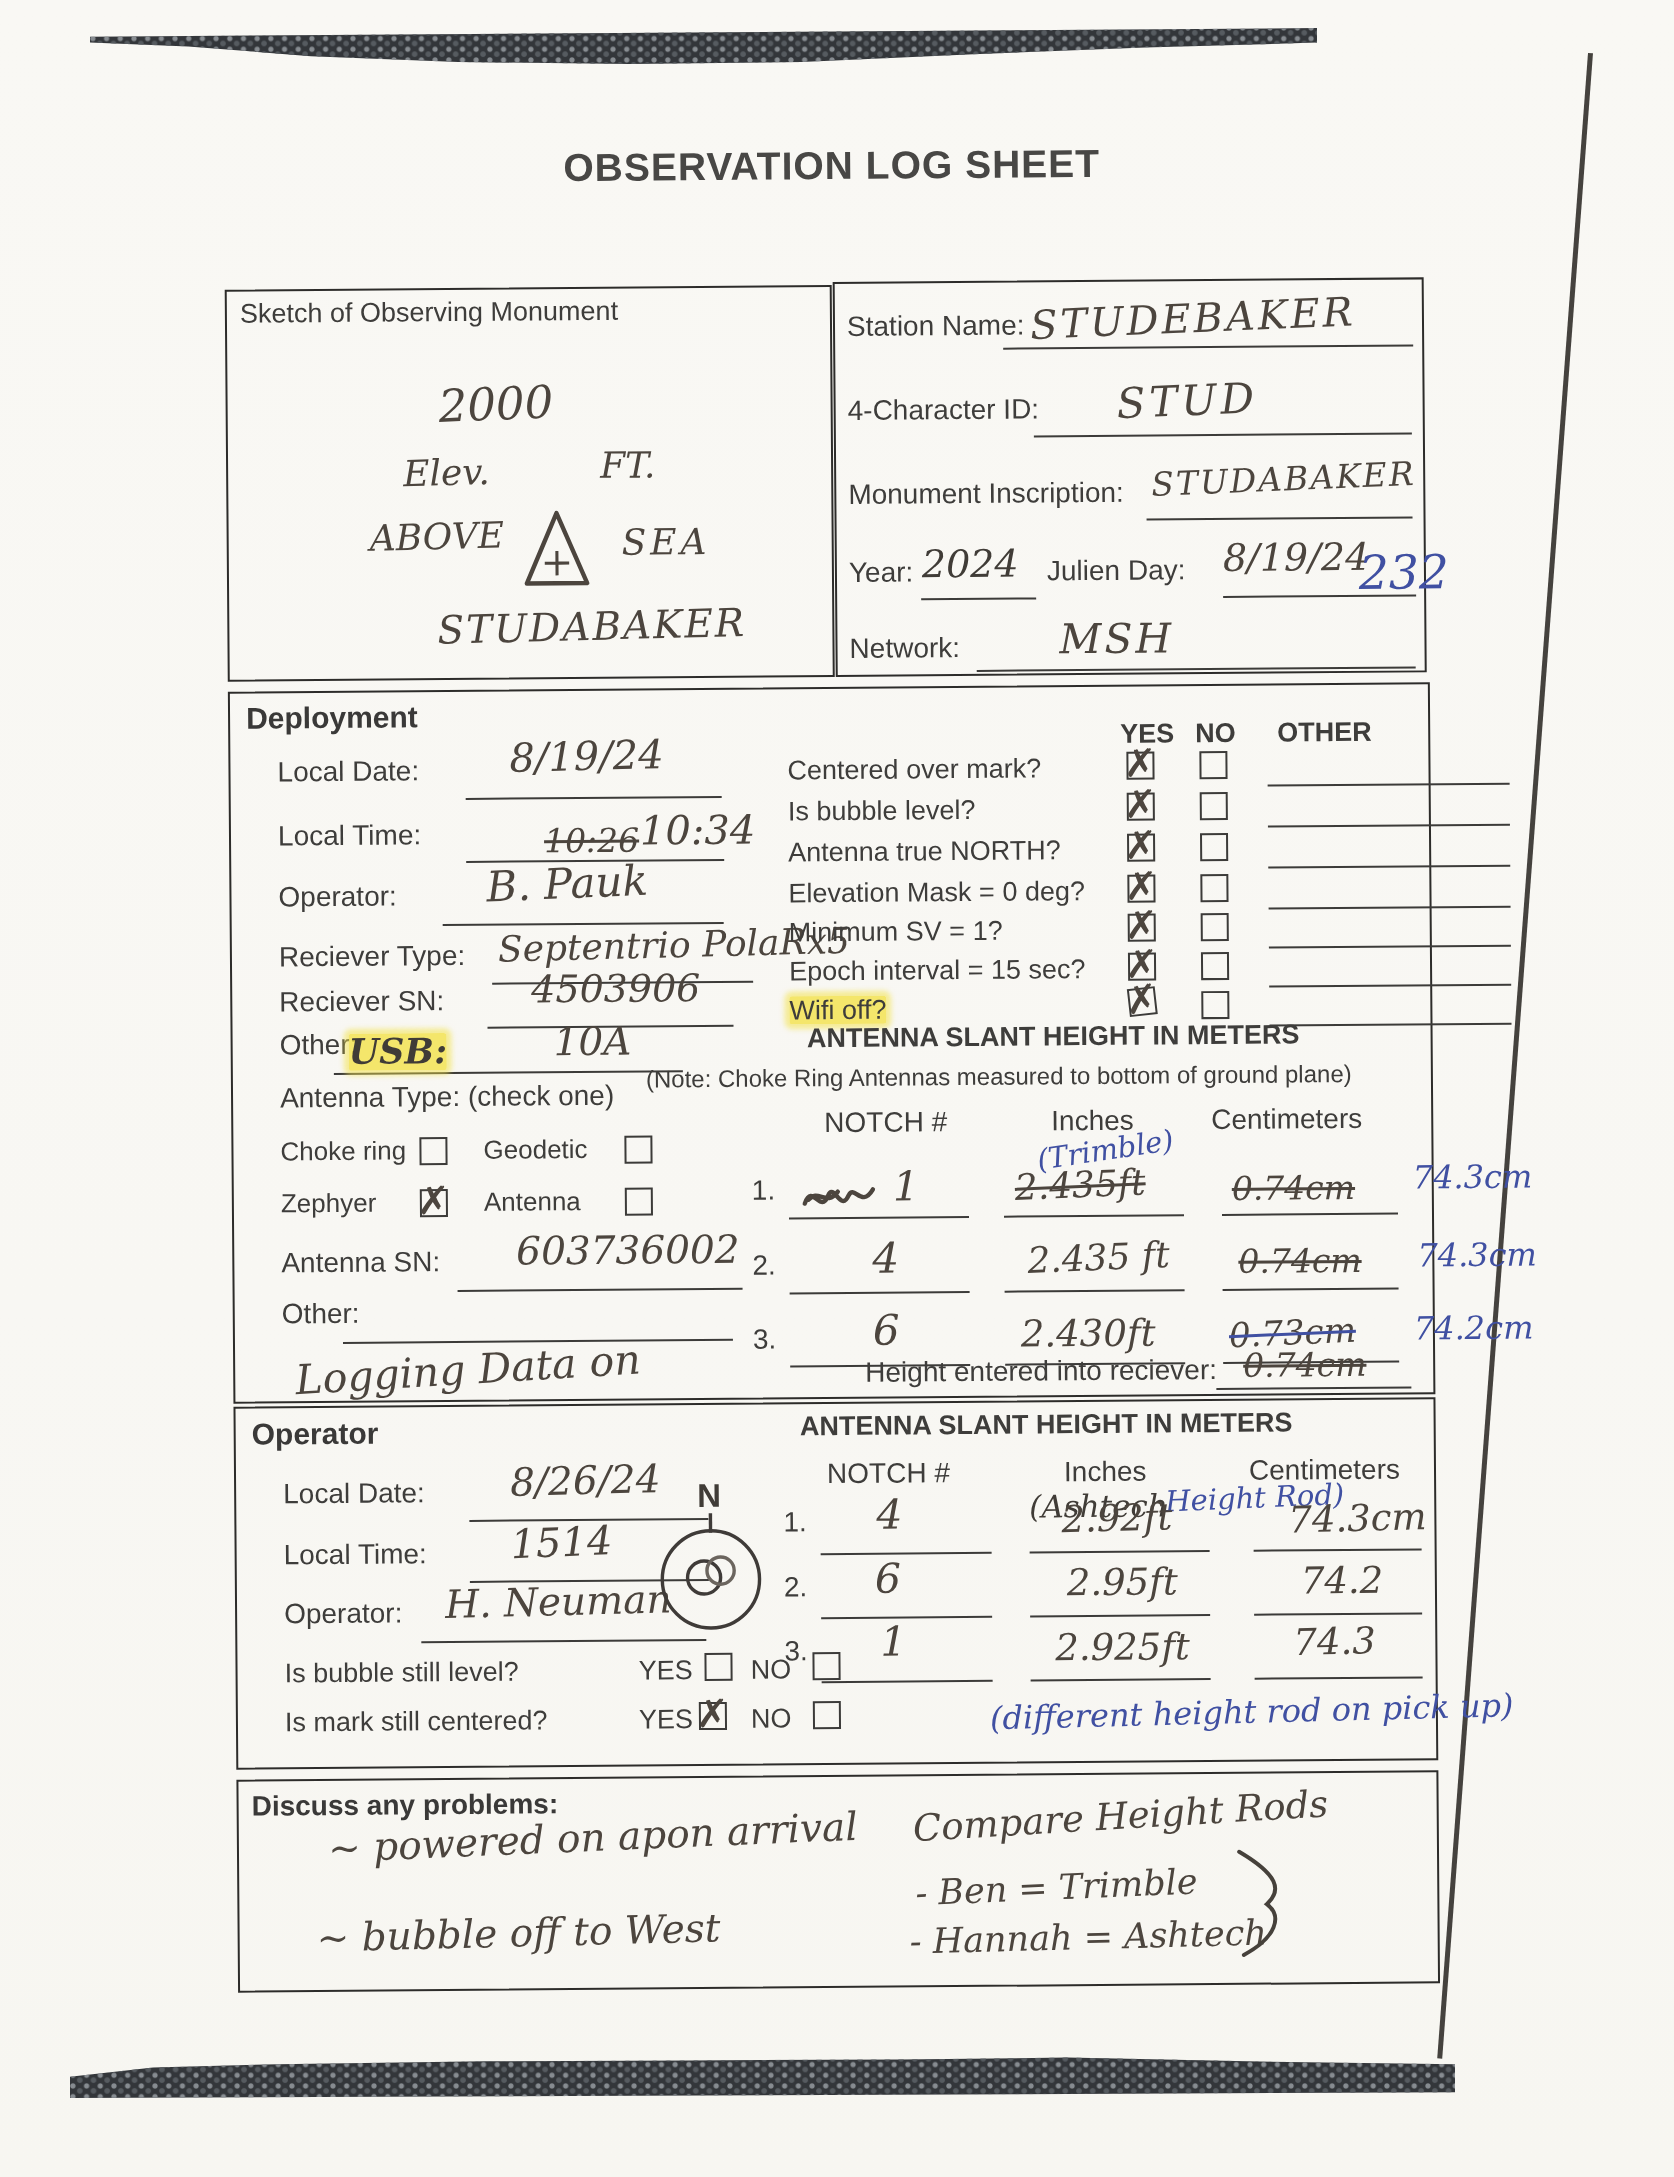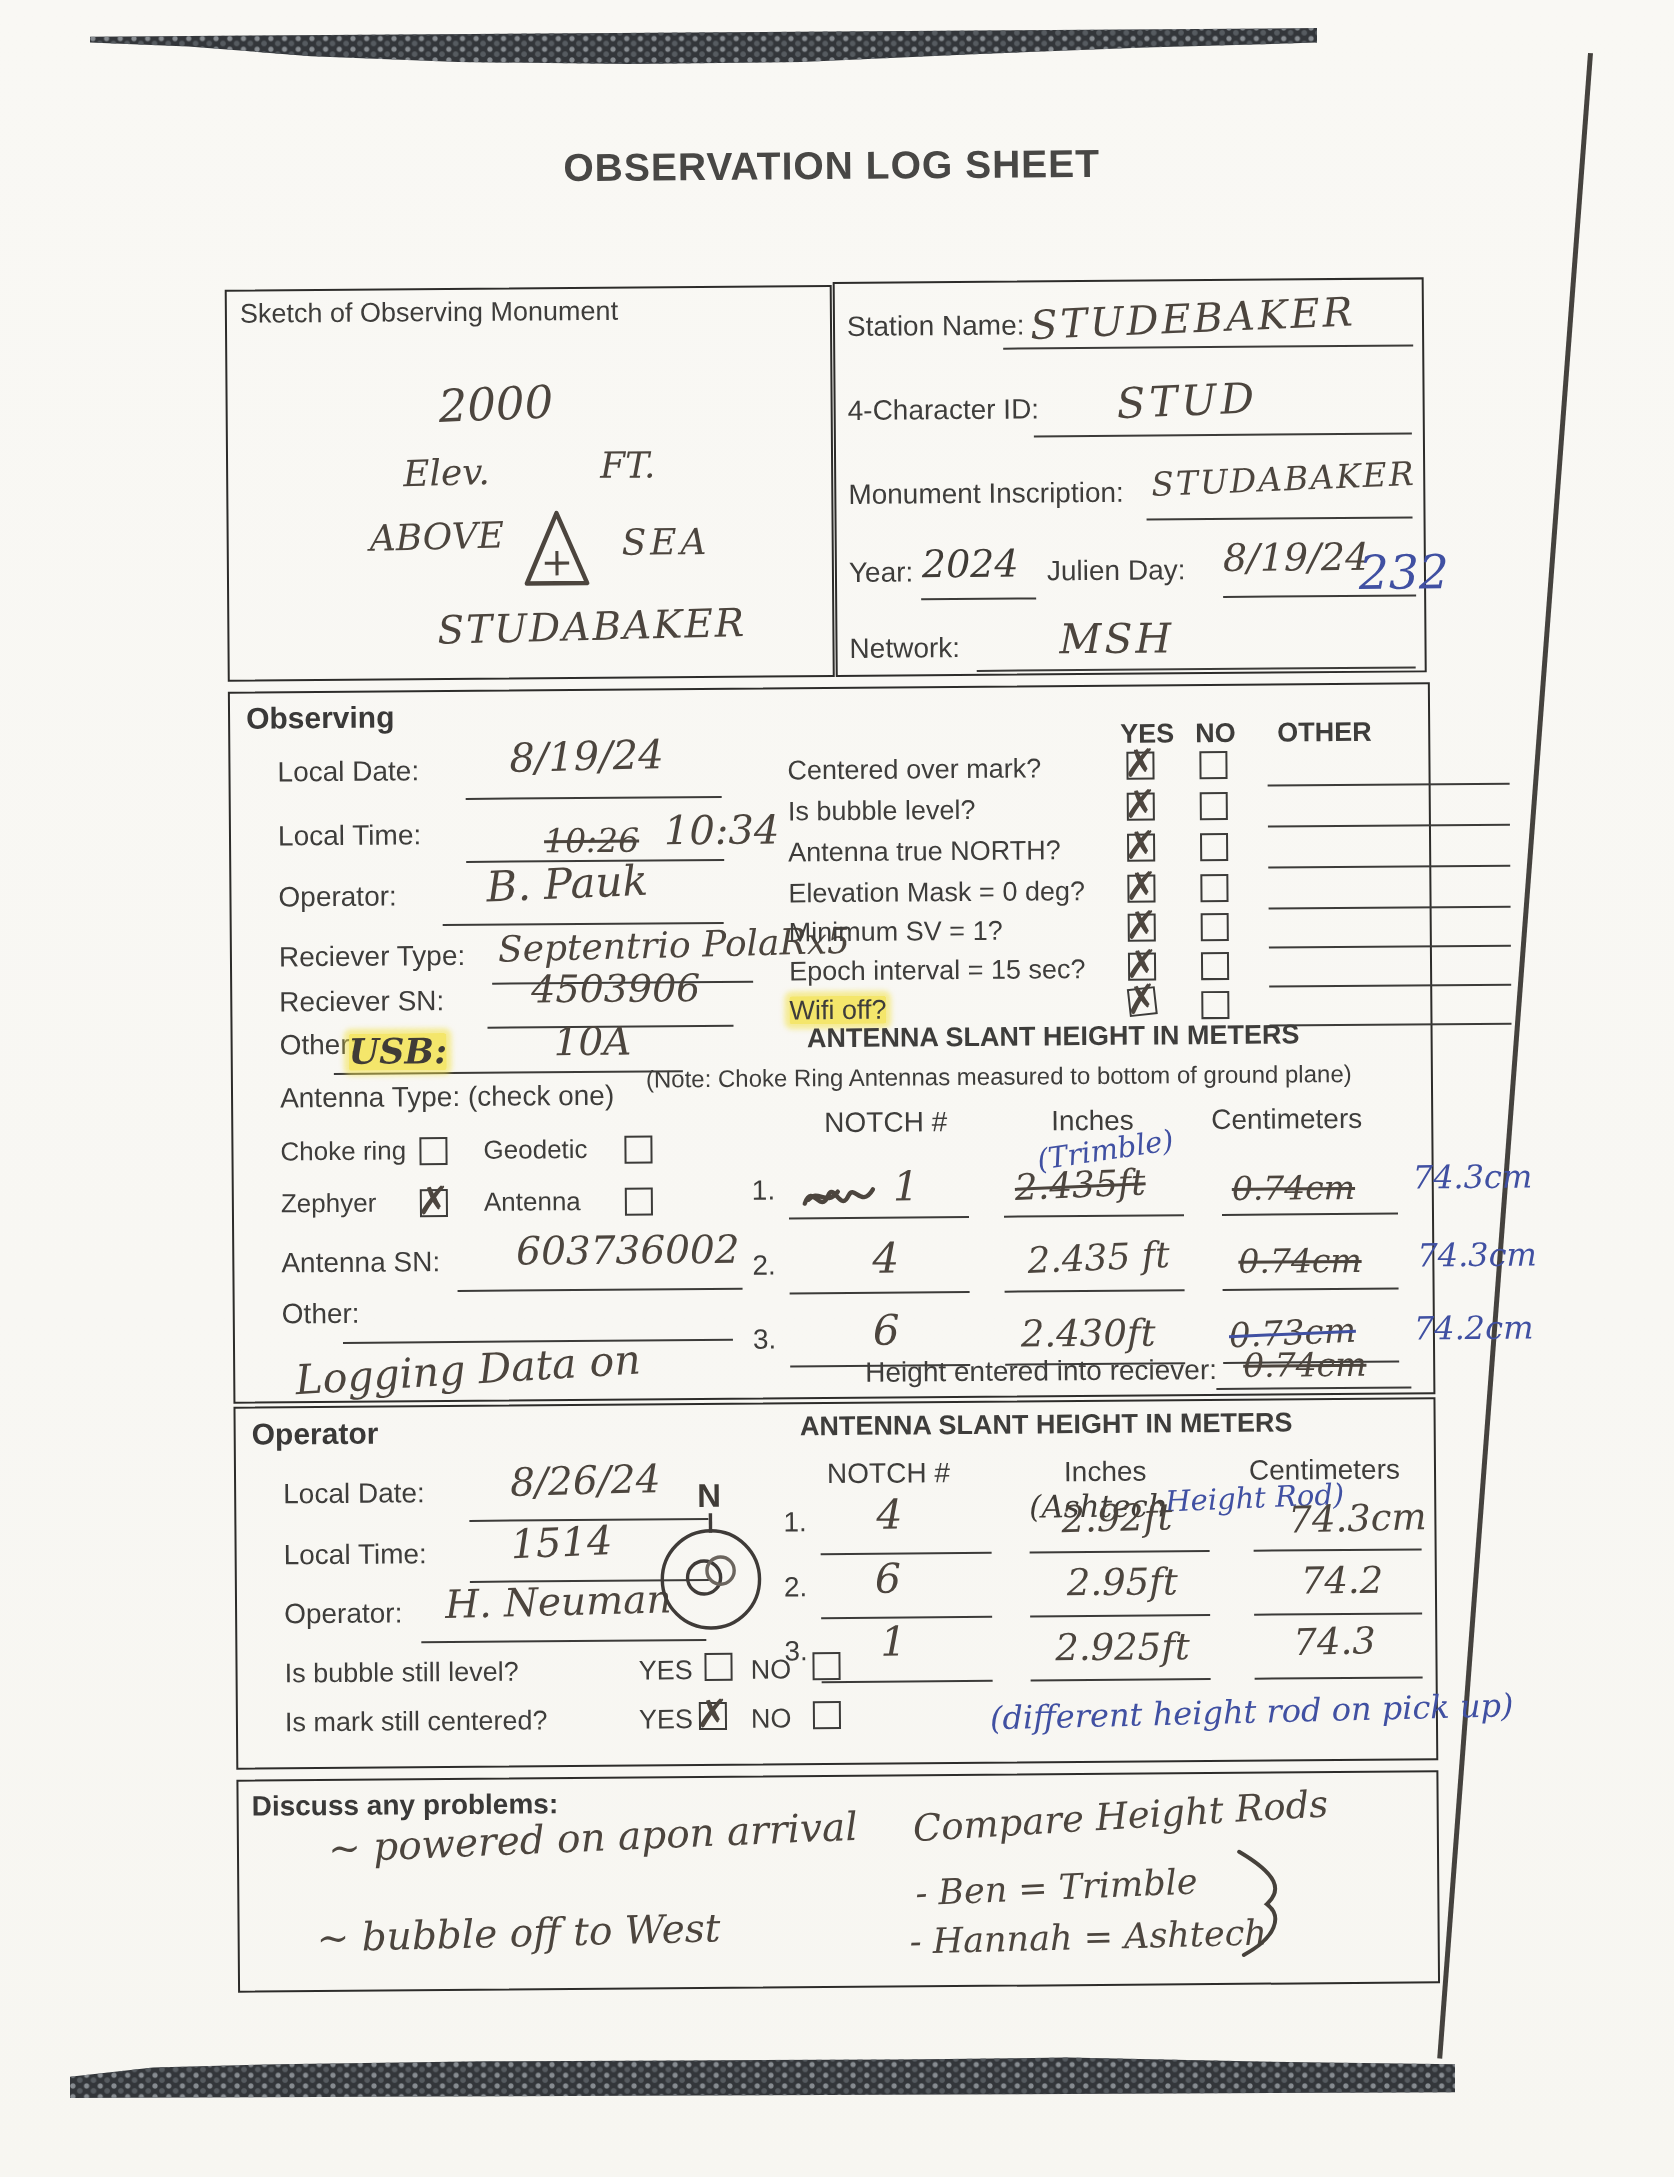--- a/index.html
+++ b/index.html
@@ -66,30 +66,30 @@
     <div class="t hw pen" style="left:926px;top:546px;font-size:38px;">2024</div>
     <div class="t lbl" style="left:1051px;top:558px;">Julien Day:</div>
     <div class="line" style="left:1227px;top:599px;width:193px;"></div>
     <div class="t hw" style="left:1227px;top:542px;font-size:38px;">8/19/24</div>
     <div class="t hw blue" style="left:1363px;top:552px;font-size:47px;">232</div>
     <div class="t lbl" style="left:853px;top:634px;">Network:</div>
     <div class="line" style="left:980px;top:671px;width:439px;"></div>
     <div class="t hw" style="left:1063px;top:620px;font-size:41px;letter-spacing:2.9px;">MSH</div>
 
     <div class="box" style="left:231px;top:687px;width:1198px;height:708px;"></div>
-    <div class="t b" style="left:249px;top:698px;font-size:30px;color:#3a3938;">Observing</div>
+    <div class="t b" style="left:249px;top:698px;font-size:30px;color:#3a3938;">Deployment</div>
 
     <div class="t lbl" style="left:280px;top:753px;">Local Date:</div>
     <div class="line" style="left:468px;top:795px;width:256px;"></div>
     <div class="t hw r-1" style="left:512px;top:733px;font-size:40px;">8/19/24</div>
 
     <div class="t lbl" style="left:280px;top:817px;">Local Time:</div>
     <div class="line" style="left:468px;top:858px;width:258px;"></div>
     <div class="t hw st" style="left:546px;top:822px;font-size:33px;">10:26</div>
-    <div class="t hw" style="left:642px;top:808px;font-size:40px;margin-left:24px;">10:34</div>
+    <div class="t hw" style="left:642px;top:808px;font-size:40px;">10:34</div>
 
     <div class="t lbl" style="left:280px;top:878px;">Operator:</div>
     <div class="line" style="left:444px;top:921px;width:281px;"></div>
     <div class="t hw r-2" style="left:488px;top:860px;font-size:42px;">B. Pauk</div>
 
     <div class="t lbl" style="left:280px;top:938px;">Reciever Type:</div>
     <div class="line" style="left:493px;top:980px;width:261px;"></div>
     <div class="t hw r-1" style="left:499px;top:925px;font-size:36px;">Septentrio PolaRx5</div>
 
     <div class="t lbl" style="left:280px;top:983px;">Reciever SN:</div>

